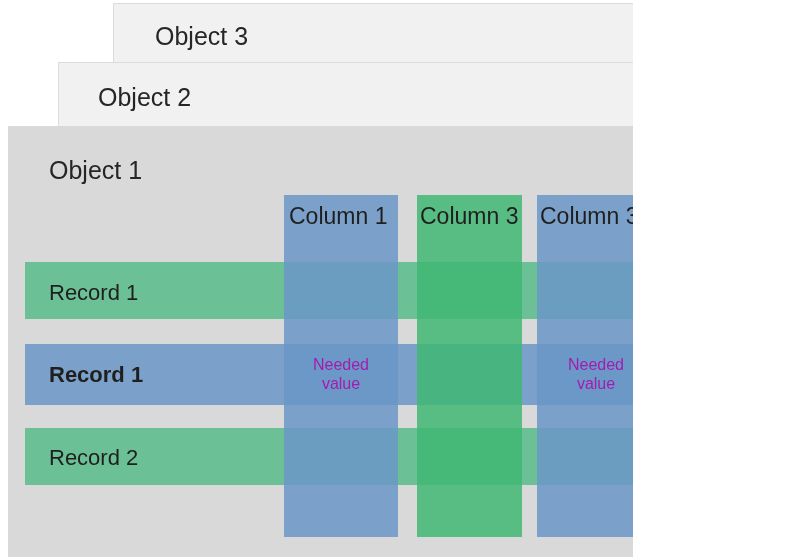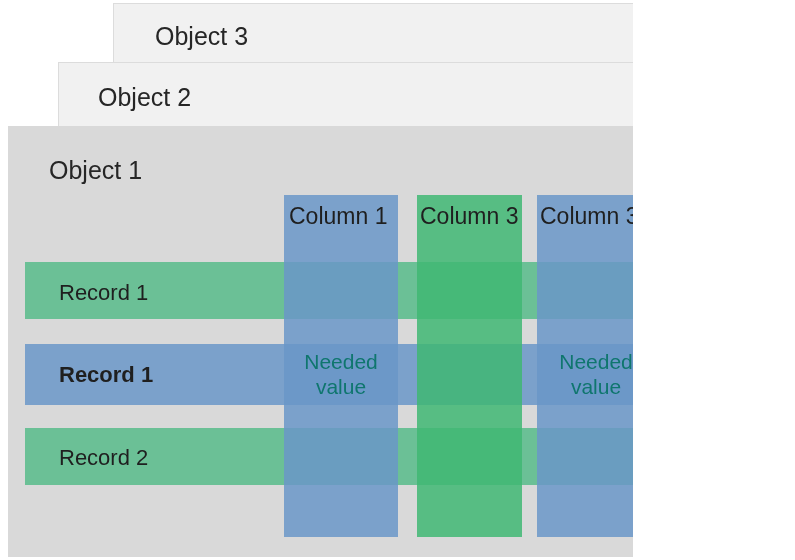--- a/index.html
+++ b/index.html
@@ -68,21 +68,21 @@
   }
   .record-band.green { background: #57bb8a; }
   .record-band.blue  { background: #6a96c8; }
 
   #record-band-1 { top: 262px; height: 57px; }
   #record-band-2 { top: 344px; height: 61px; }
   #record-band-3 { top: 428px; height: 57px; }
 
   .record-label {
     position: absolute;
-    left: 59px;
+    left: 49px;
     font-size: 22px;
     line-height: 1;
     color: #1f1f1f;
     white-space: nowrap;
     z-index: 30;
   }
   #record-label-1 { top: 282px; }
   #record-label-2 { top: 364px; font-weight: bold; }
   #record-label-3 { top: 447px; }
 
@@ -110,23 +110,23 @@
     z-index: 30;
   }
   #column-label-1 { left: 289px; }
   #column-label-2 { left: 420px; }
   #column-label-3 { left: 540px; }
 
   
   .needed-cell {
     position: absolute;
     z-index: 25;
-    font-size: 21px;
+    font-size: 16px;
     line-height: 1.18;
-    color: #0f766e;
+    color: #a21caf;
     text-align: center;
     display: flex;
     flex-direction: column;
     align-items: center;
     justify-content: center;
   }
   #needed-cell-1 { left: 284px; top: 344px; width: 114px; height: 61px; }
   #needed-cell-2 { left: 537px; top: 344px; width: 118px; height: 61px; }
   .needed-cell span { display: block; }
 </style>

